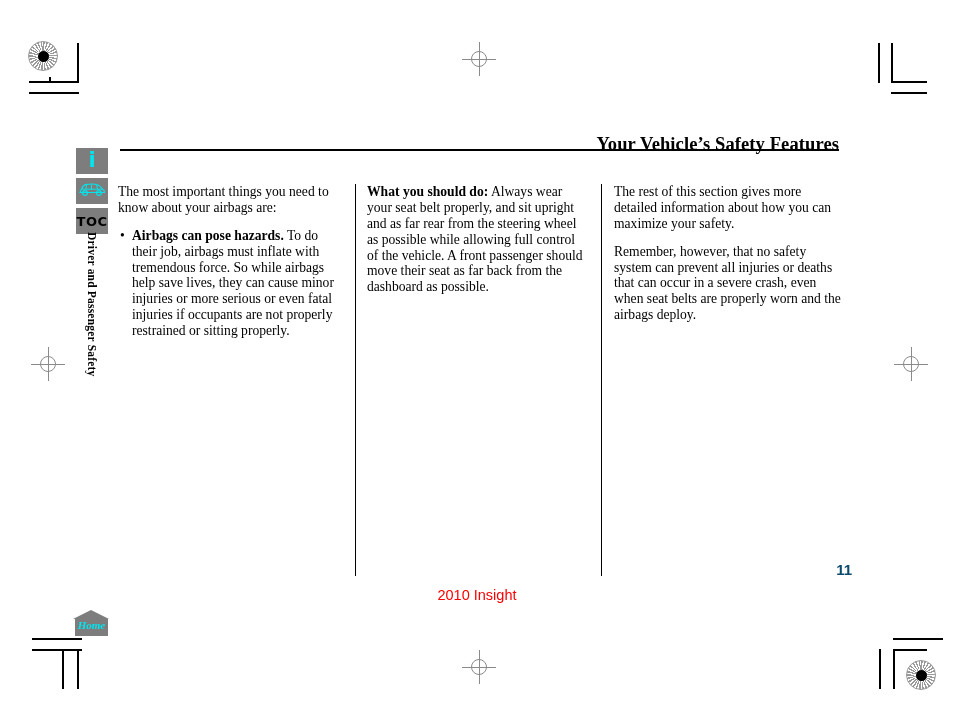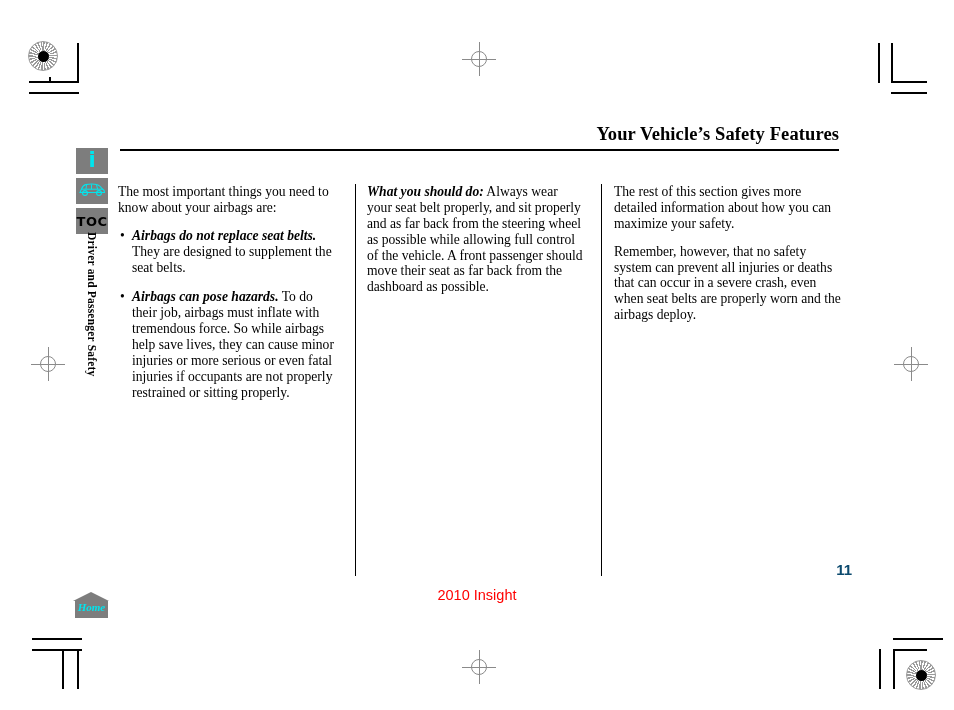--- a/index.html
+++ b/index.html
@@ -54,21 +54,21 @@
     position: absolute; left: 16.5px; top: 0; width: 1px; height: 34px; background: #8a8a8a;
   }
   .crosshair .h {
     position: absolute; top: 16.5px; left: 0; height: 1px; width: 34px; background: #8a8a8a;
   }
 
   
   .page-header-title {
     position: absolute;
     right: 115px;
-    top: 124px;
+    top: 134px;
     font-size: 18.5px;
     font-weight: bold;
     letter-spacing: 0.1px;
     white-space: nowrap;
   }
   .header-rule {
     position: absolute;
     left: 120px;
     top: 149px;
     width: 719px;
@@ -157,21 +157,20 @@
 
   .para {
     font-size: 13.6px;
     line-height: 1.17;
     margin: 0 0 12px 0;
     text-align: left;
   }
   .para.tight { margin-bottom: 16px; }
   .lead-in {
     font-weight: bold;
-    font-style: italic;
   }
 
   ul.bullets {
     list-style: none;
     margin: 0;
     padding: 0;
   }
   ul.bullets li {
     position: relative;
     font-size: 13.6px;
@@ -187,21 +186,21 @@
   }
   ul.bullets li:last-child { margin-bottom: 5px; }
   .bullet-block {
     margin-top: 14px;
   }
 
   
   .home-button {
     position: absolute;
     left: 73px;
-    top: 592px;
+    top: 610px;
     width: 37px;
     height: 26px;
     cursor: pointer;
   }
   .home-button .roof {
     position: absolute;
     left: 0; top: 0;
     width: 0; height: 0;
     border-left: 18.5px solid transparent;
     border-right: 18.5px solid transparent;
@@ -326,31 +325,28 @@
 </div>
 
 <div class="columns">
   <div class="col-divider div-1"></div>
   <div class="col-divider div-2"></div>
 
   <div class="col col-1">
     <p class="para">The most important things you need to know about your airbags are:</p>
     <ul class="bullets bullet-block">
       <li>
-        <span class="lead-in">Airbags do not replace seat belts.</span><span> They are designed to supplement the seat belts.</span>
-      </li>
-      <li>
         <span class="lead-in">Airbags can pose hazards.</span><span> To do their job, airbags must inflate with tremendous force. So while airbags help save lives, they can cause minor injuries or more serious or even fatal injuries if occupants are not properly restrained or sitting properly.</span>
       </li>
     </ul>
   </div>
 
   <div class="col col-2">
     <p class="para">
-      <span class="lead-in">What you should do:</span><span> Always wear your seat belt properly, and sit properly and as far back from the steering wheel as possible while allowing full control of the vehicle. A front passenger should move their seat as far back from the dashboard as possible.</span>
+      <span class="lead-in">What you should do:</span><span> Always wear your seat belt properly, and sit upright and as far rear from the steering wheel as possible while allowing full control of the vehicle. A front passenger should move their seat as far back from the dashboard as possible.</span>
     </p>
   </div>
 
   <div class="col col-3">
     <p class="para">The rest of this section gives more detailed information about how you can maximize your safety.</p>
     <p class="para tight">Remember, however, that no safety system can prevent all injuries or deaths that can occur in a severe crash, even when seat belts are properly worn and the airbags deploy.</p>
   </div>
 </div>
 
 <div class="home-button">

